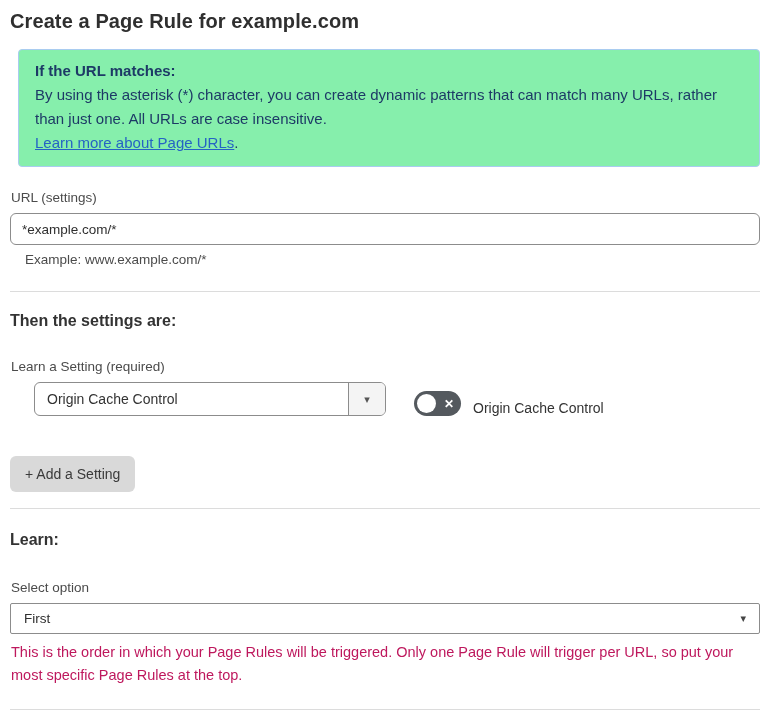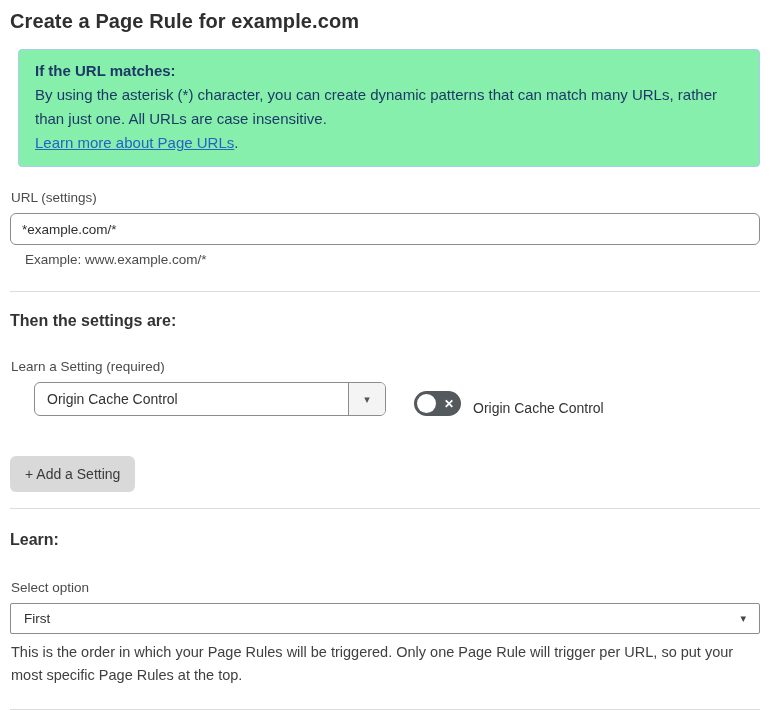--- a/index.html
+++ b/index.html
@@ -181,21 +181,21 @@
     color: #2f2f2f;
     cursor: pointer;
   }
   .select-full .select-caret {
     color: #444444;
     font-size: 11px;
   }
 
   .help-text {
     font-size: 14.5px;
-    color: #404040;
+    color: #be185d;
     line-height: 23px;
     margin: 7px 0 0 1px;
     max-width: 745px;
   }
 </style>
 </head>
 <body>
 
 <div class="container">
 

